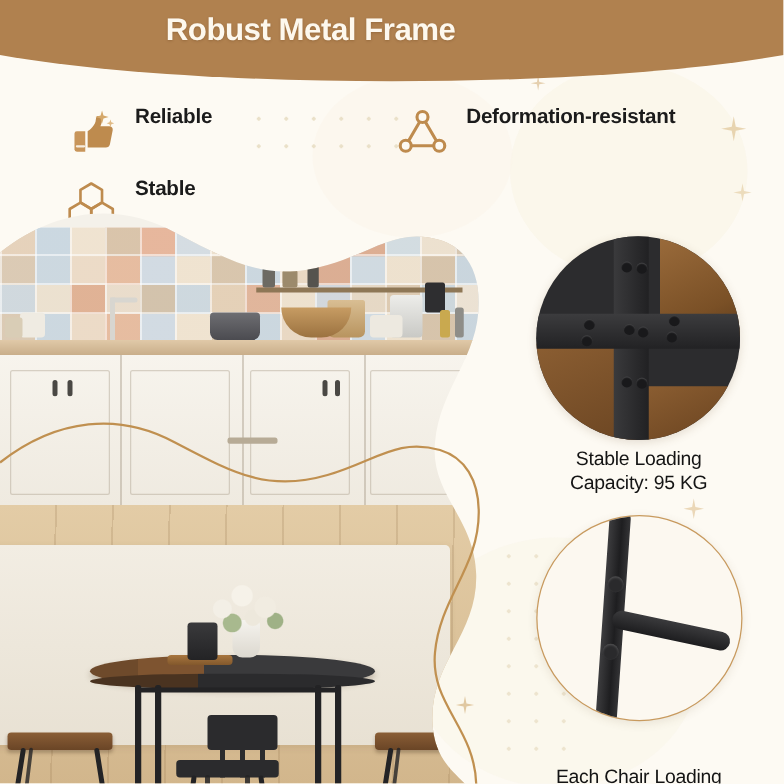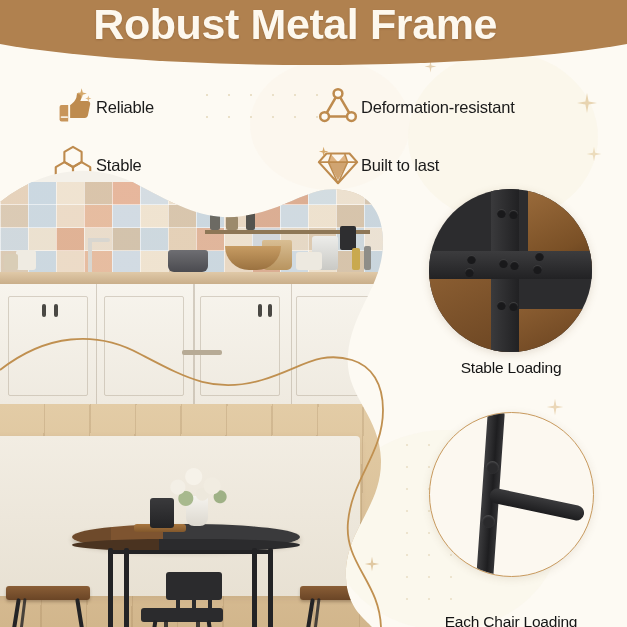--- a/index.html
+++ b/index.html
@@ -37,36 +37,37 @@
   }
 
   
   #header{
     position:absolute;left:0;top:0;width:627px;height:72px;
     overflow:hidden;
   }
   #header svg{position:absolute;left:0;top:0;}
   #title{
     position:absolute;left:0;top:2px;width:497px;
-    text-align:right;
-    font-size:43px;
+    text-align:center;
+    font-size:25px;
     font-weight:bold;
     letter-spacing:-.4px;
     color:#FDF8EE;
     text-shadow:0 1px 2px rgba(90,55,20,.28);
     line-height:44px;
     white-space:nowrap;
   }
 
   
   .feature{
     position:absolute;
     display:flex;
-    align-items:center;
-    gap:0;
+    align-items:flex-start;
+    gap:12px;
+    font-weight:bold;
   }
   .feature .ficon{
     width:46px;height:46px;
     flex:0 0 46px;
     display:block;
   }
   .feature .flabel{
     font-size:16.5px;
     color:#1B1B1B;
     letter-spacing:-.2px;
@@ -387,37 +388,20 @@
       <g stroke="#BE8B4E" stroke-width="2.6" fill="none" stroke-linecap="round">
         <path d="M24 10 L38 34 L10 34 Z"></path>
       </g>
       <circle cx="24" cy="10" r="4.6" fill="#FDFAF3" stroke="#BE8B4E" stroke-width="2.6"></circle>
       <circle cx="38" cy="34" r="4.6" fill="#FDFAF3" stroke="#BE8B4E" stroke-width="2.6"></circle>
       <circle cx="10" cy="34" r="4.6" fill="#FDFAF3" stroke="#BE8B4E" stroke-width="2.6"></circle>
     </svg>
     <span class="flabel">Deformation-resistant</span>
   </div>
 
-  <div class="feature" id="f-built">
-    <svg class="ficon" viewBox="0 0 48 48">
-      <path d="M12 12 L36 12 L44 21 L24 43 L4 21 Z" fill="none" stroke="#BE8B4E" stroke-width="2.2" stroke-linejoin="round"></path>
-      <path d="M14 21 L34 21 L24 40 Z" fill="#C8955A" opacity=".85"></path>
-      <path d="M14 21 L17 13 L24 21 Z" fill="#D7A368" opacity=".8"></path>
-      <path d="M24 21 L31 13 L34 21 Z" fill="#D7A368" opacity=".8"></path>
-      <g stroke="#BE8B4E" stroke-width="1.6" fill="none">
-        <path d="M4 21 L44 21"></path>
-          <path d="M14 21 L17 12"></path>
-          <path d="M34 21 L31 12"></path>
-        <path d="M14 21 L24 43"></path>
-          <path d="M34 21 L24 43"></path>
-      </g>
-      <path d="M9 5 L10.1 9 L14 10 L10.1 11 L9 15 L7.9 11 L4 10 L7.9 9 Z" fill="#D5A86A"></path>
-    </svg>
-    <span class="flabel">Built to last</span>
-  </div>
 
   <div id="photo-wrap">
     <svg width="0" height="0" style="position:absolute" aria-hidden="true">
       <defs>
         <clipPath id="waveClip" clipPathUnits="userSpaceOnUse">
           <path d="M0,34
                    C46,-2 96,-6 140,18
                    C186,42 214,58 262,44
                    C300,33 318,14 352,24
                    C372,30 383,48 383,74
@@ -543,20 +527,21 @@
     <div class="bolt" style="left:70px;top:70px;"></div>
     <div class="bolt" style="left:81px;top:72px;"></div>
     <div class="bolt" style="left:106px;top:63px;"></div>
     <div class="bolt" style="left:104px;top:76px;"></div>
     <div class="bolt" style="left:68px;top:112px;"></div>
     <div class="bolt" style="left:80px;top:113px;"></div>
   </div>
 
   <div class="cap-label" id="label-table">
     <span class="l1">Stable Loading</span>
+    <span class="l2">Capacity: 95 KG</span>
   </div>
 
   <div class="detail-circle" id="circle-chair">
     <div class="cc-tube-v"></div>
     <div class="cc-tube-h"></div>
     <div class="cc-bolt" style="left:56px;top:48px;"></div>
     <div class="cc-bolt" style="left:52px;top:102px;"></div>
   </div>
 
   <div class="cap-label" id="label-chair">

